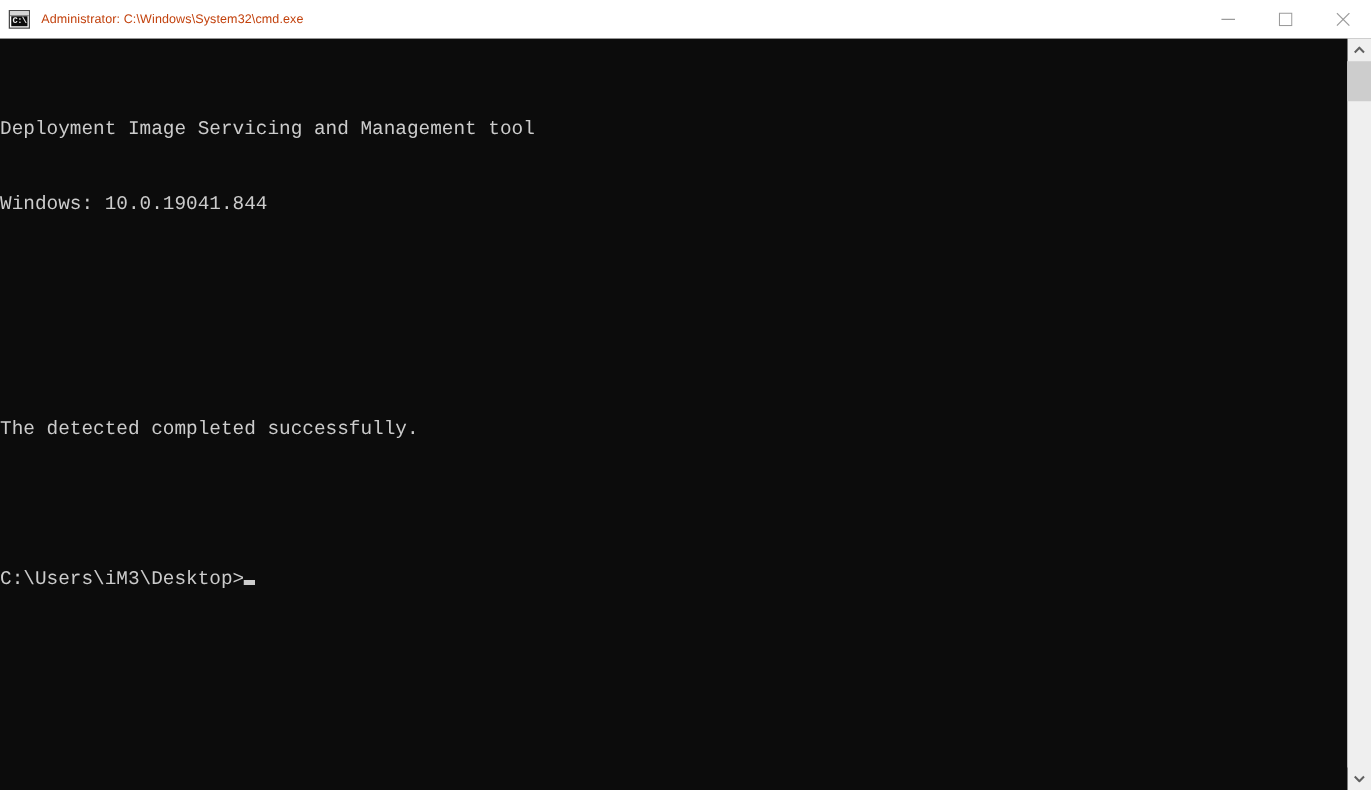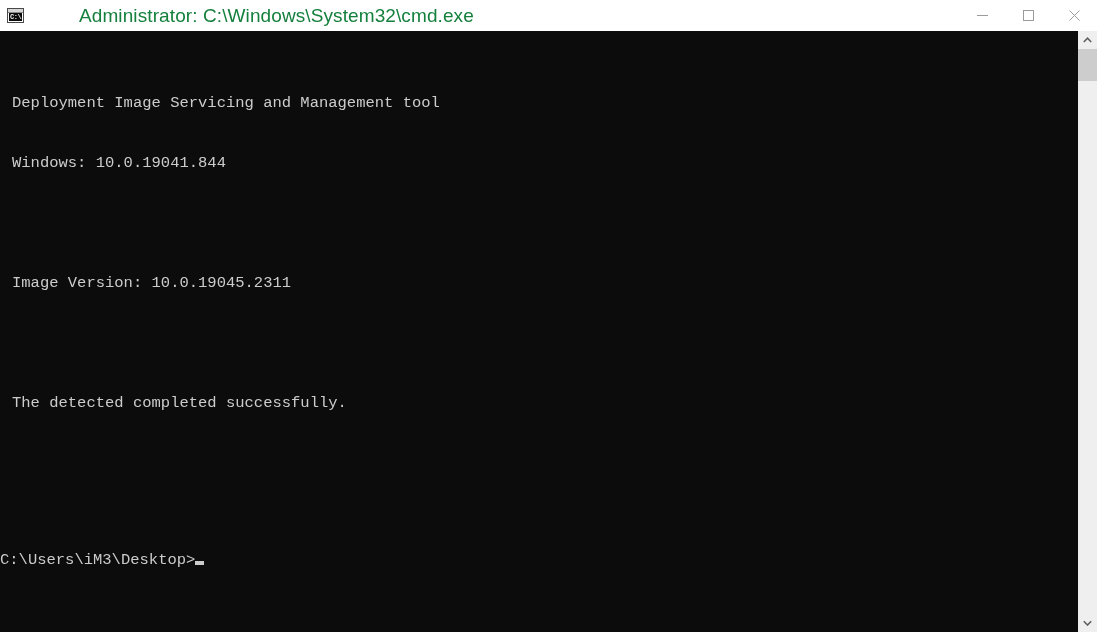--- a/index.html
+++ b/index.html
@@ -59,26 +59,25 @@
     font-family: "Liberation Mono", monospace;
     font-size: 7px;
     line-height: 9px;
     font-weight: bold;
     text-align: left;
     padding-left: 1px;
     overflow: hidden;
     letter-spacing: -0.5px;
   }
   .title-text {
-    font-size: 19px;
-    color: #15803d;
+    font-size: 10px;
+    color: #c2410c;
     letter-spacing: 0.1px;
     white-space: nowrap;
     flex: 0 0 auto;
-    margin-left: 46px;
   }
   .window-controls {
     position: absolute;
     top: 0;
     right: 0;
     height: 31px;
     display: flex;
   }
   .wc-btn {
     width: 46px;
@@ -104,28 +103,27 @@
     top: 0;
     left: 0;
     padding-top: 22px;
     font-family: "Liberation Mono", "DejaVu Sans Mono", monospace;
     font-size: 15.5px;
     line-height: 20px;
     color: #cccccc;
     white-space: pre;
     letter-spacing: 0px;
   }
-  .line { height: 20px; margin-left: 12px; }
+  .line { height: 20px; }
   .line.blank { color: transparent; }
 
   .prompt-line {
     display: block;
     height: 20px;
     position: relative;
-    margin-top: 37px;
   }
   .cursor {
     display: inline-block;
     width: 9px;
     height: 4px;
     background: #cccccc;
     vertical-align: -1px;
     margin-left: 0px;
   }
 
@@ -196,21 +194,20 @@
         </svg>
       </div>
     </div>
   </div>
 
   <div class="console">
     <div class="console-text">
       <div class="line">Deployment Image Servicing and Management tool</div>
       <div class="line">Windows: 10.0.19041.844</div>
       <div class="line blank"></div>
-      <div class="line">Image Version: 10.0.19045.2311</div>
       <div class="line blank"></div>
       <div class="line">The detected completed successfully.</div>
       <div class="line blank"></div>
       <div class="prompt-line"><span>C:\Users\iM3\Desktop&gt;</span><span class="cursor"></span></div>
     </div>
   </div>
 
   <div class="scrollbar">
     <div class="sb-track"></div>
     <div class="sb-btn sb-up">

